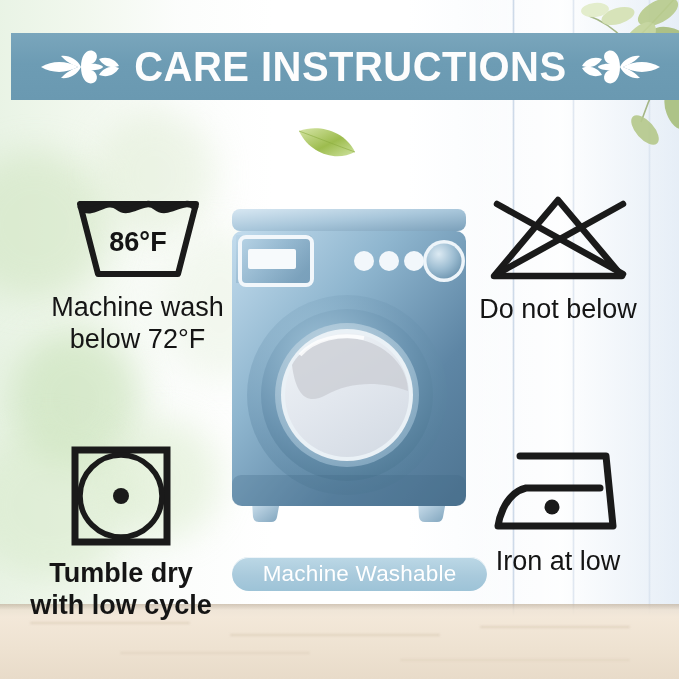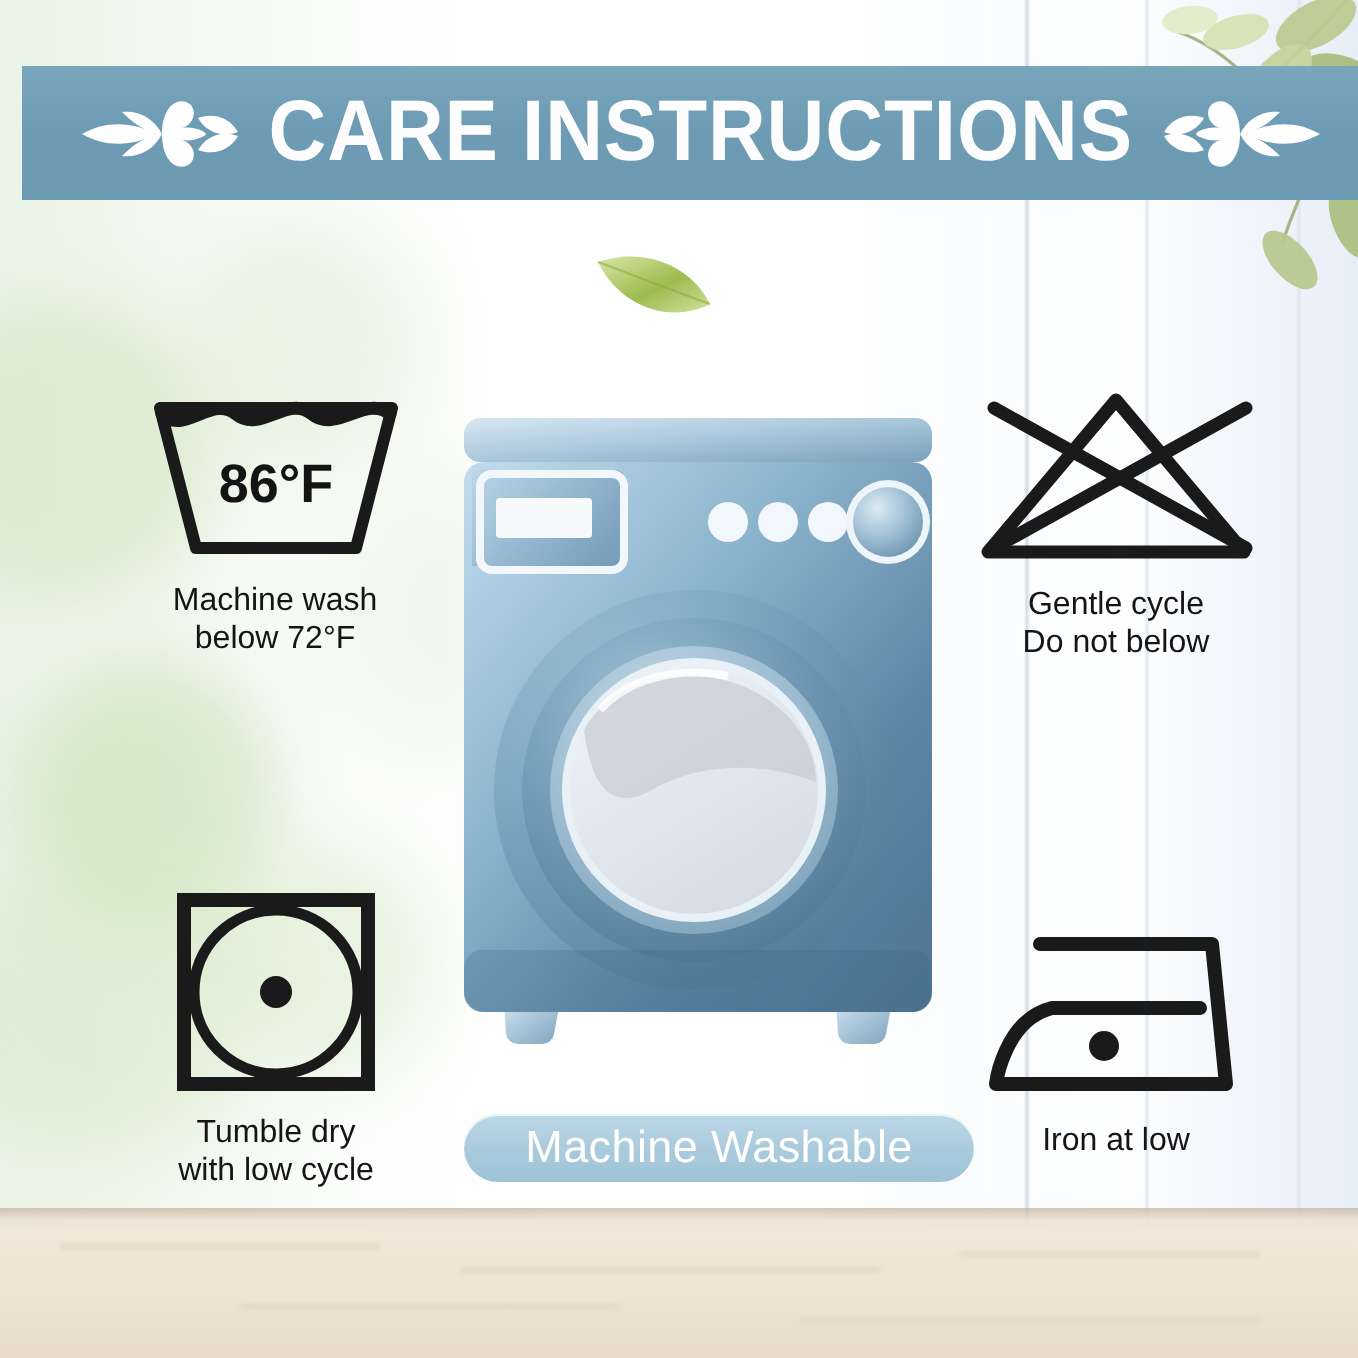--- a/index.html
+++ b/index.html
@@ -78,29 +78,29 @@
     margin:0 16px;
   }
   .orn{position:absolute;top:50%;transform:translateY(-50%);width:84px;height:56px;}
   .orn-left{left:26px;}
   .orn-right{right:26px;}
 
   
   .cell{position:absolute;z-index:4;text-align:center;}
   .cell .sym{display:block;margin:0 auto;}
   .cell .cap{
-    color:#151515;font-size:16px;line-height:1.2;
+    color:#151515;font-size:27px;line-height:1.2;
     margin-top:9px;white-space:nowrap;text-align:center;
   }
   .cell .cap span{display:block;}
 
   .cell-wash{left:20px;top:196px;width:235px;}
   .cell-bleach{right:2px;top:192px;width:238px;}
-  .cell-dry{left:23px;top:444px;width:230px;}
-  .cell-iron{right:2px;top:460px;width:238px;}
+  .cell-dry{left:6px;top:444px;width:230px;font-weight:bold;}
+  .cell-iron{right:2px;top:444px;width:238px;}
 
   .tubtext{
     font-size:27px;font-weight:700;fill:#141414;
   }
 
   
   .machine{position:absolute;left:222px;top:205px;width:254px;height:330px;z-index:5;}
 
   
   .badge{
@@ -208,21 +208,20 @@
     </div>
   </div>
 
   <div class="cell cell-bleach">
     <svg class="sym" width="150" height="92" viewBox="0 0 150 92">
       <path d="M75 8 L139 84 L11 84 Z" fill="none" stroke="#1a1a1a" stroke-width="6.5" stroke-linejoin="round"></path>
       <line x1="14" y1="12" x2="140" y2="82" stroke="#1a1a1a" stroke-width="6.5" stroke-linecap="round"></line>
       <line x1="140" y1="12" x2="14" y2="82" stroke="#1a1a1a" stroke-width="6.5" stroke-linecap="round"></line>
     </svg>
     <div class="cap">
-      <span>Gentle cycle</span>
       <span>Do not below</span>
     </div>
   </div>
 
   <div class="cell cell-dry">
     <svg class="sym" width="104" height="104" viewBox="0 0 104 104">
       <rect x="6" y="6" width="92" height="92" fill="none" stroke="#1a1a1a" stroke-width="7"></rect>
       <circle cx="52" cy="52" r="41" fill="none" stroke="#1a1a1a" stroke-width="5.5"></circle>
       <circle cx="52" cy="52" r="8" fill="#1a1a1a"></circle>
     </svg>

